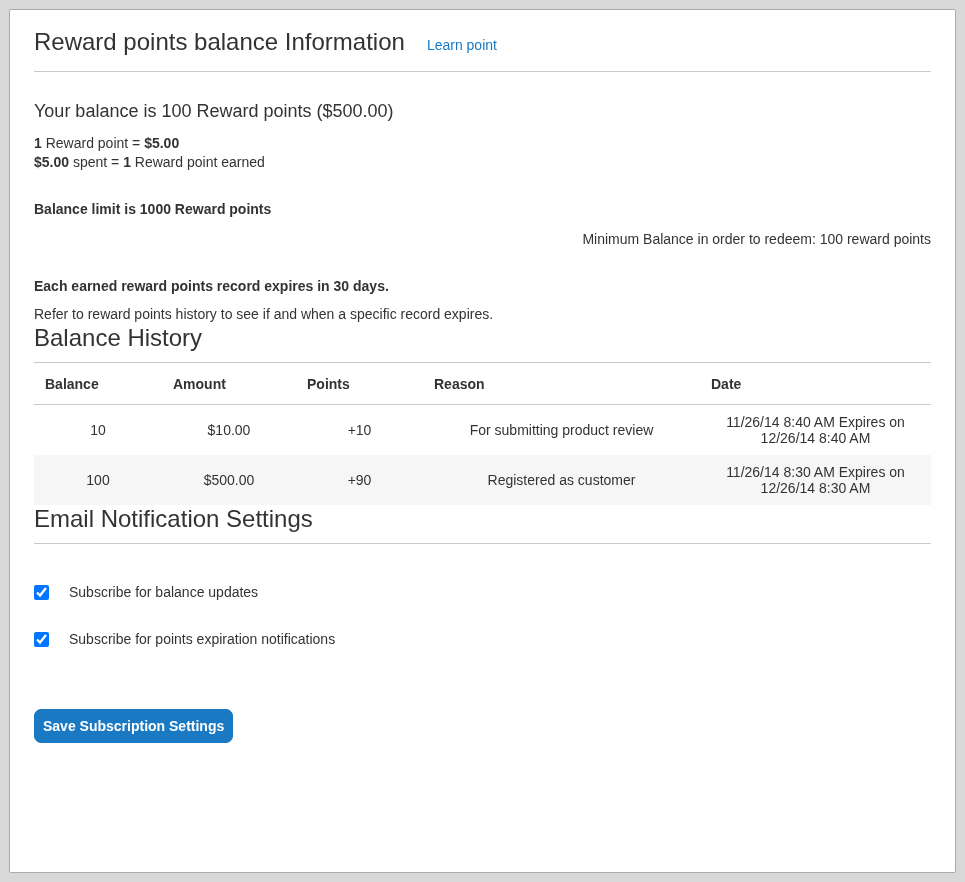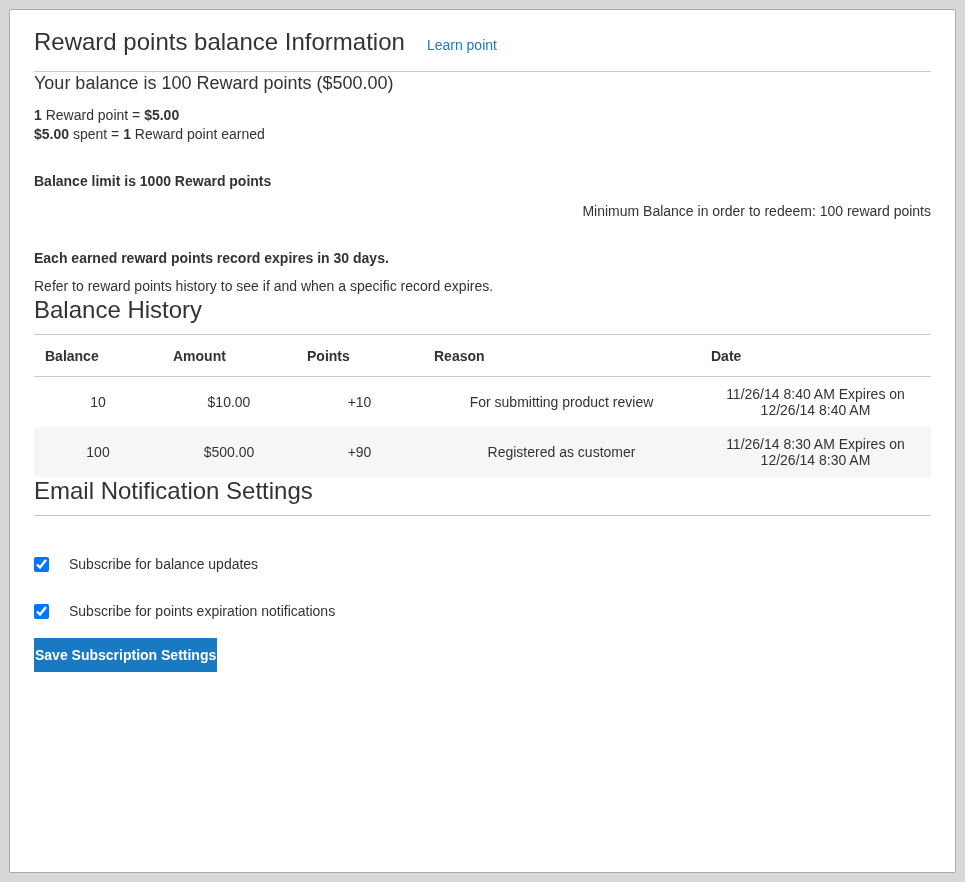--- a/index.html
+++ b/index.html
@@ -37,20 +37,21 @@
     letter-spacing: 0;
   }
   a.learn-more {
     color: #1979c3;
     text-decoration: none;
     font-size: 14px;
     cursor: pointer;
   }
   p { margin: 0; line-height: 19px; }
   .balance-summary {
+    margin-top: 28px;
     font-size: 18px;
     line-height: 22px;
   }
   .exchange-heading { margin-top: 38px; font-weight: bold; }
   .exchange-line1 { margin-top: 12px; }
   .limit-heading { margin-top: 28px; font-weight: bold; }
   .limit-text { margin-top: 11px; text-align: right; }
   .expire-heading { margin-top: 28px; font-weight: bold; }
   .expire-text { margin-top: 9px; }
   h2.section-title {
@@ -100,30 +101,30 @@
     width: 15px;
     height: 15px;
     margin: 0;
     cursor: pointer;
   }
   .checkbox-row label {
     cursor: pointer;
     line-height: 16px;
   }
   .save-button {
-    margin-top: 19px;
+    margin-top: 62px;
     display: inline-block;
     background: #1979c3;
     border: 1px solid #1979c3;
-    border-radius: 0;
+    border-radius: 7px;
     color: #ffffff;
     font-family: "Liberation Sans", sans-serif;
     font-size: 14px;
     font-weight: 600;
-    padding: 8px 0;
+    padding: 8px 8px;
     cursor: pointer;
   }
 </style>
 </head>
 <body>
 
 <div class="card">
 
   <div class="page-header">
     <h1 class="page-title">Reward points balance Information</h1>

